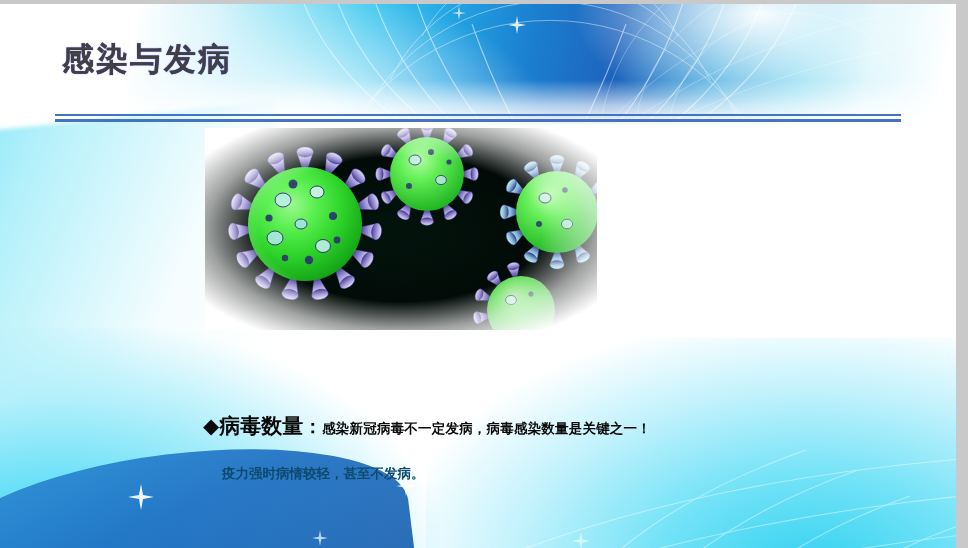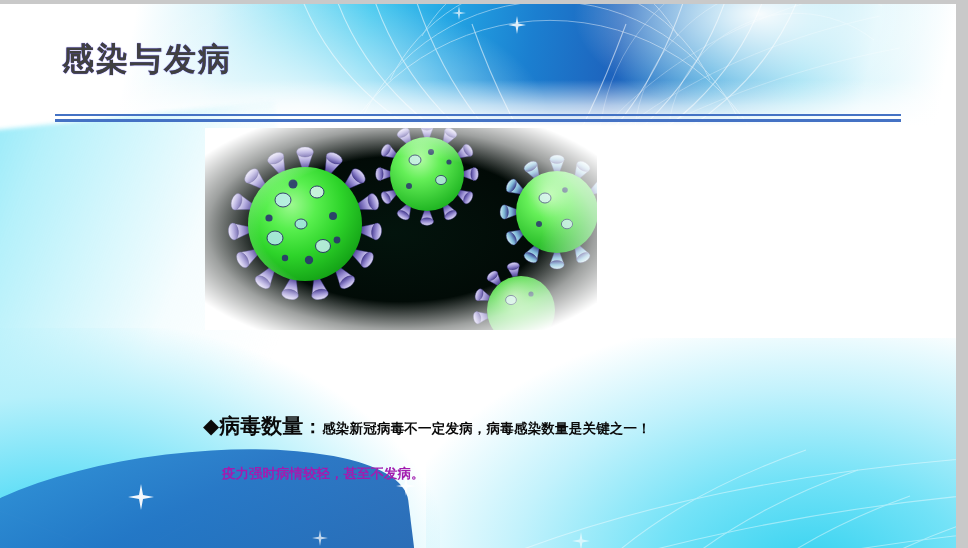--- a/index.html
+++ b/index.html
@@ -110,21 +110,21 @@
     font-size:19px; font-weight:bold; color:#0a0a0a;
   }
   .bl-body{
     font-family:"DejaVu Sans","Liberation Sans",sans-serif;
     font-size:13.5px; font-weight:bold; color:#0a0a0a;
     letter-spacing:.2px;
   }
   .bl-cont{
     display:block; margin-left:19px; margin-top:4px;
     font-family:"DejaVu Sans","Liberation Sans",sans-serif;
-    font-size:13.5px; font-weight:bold; color:#a21caf;
+    font-size:13.5px; font-weight:bold; color:#0c4a6e;
   }
 </style>
 </head>
 <body>
 
 <div class="slide-frame">
   <div class="slide">
 
     <div class="bg-layer">
 

